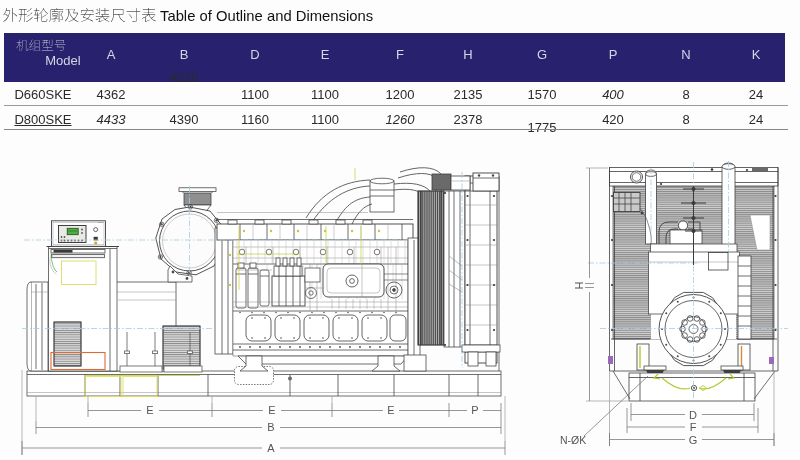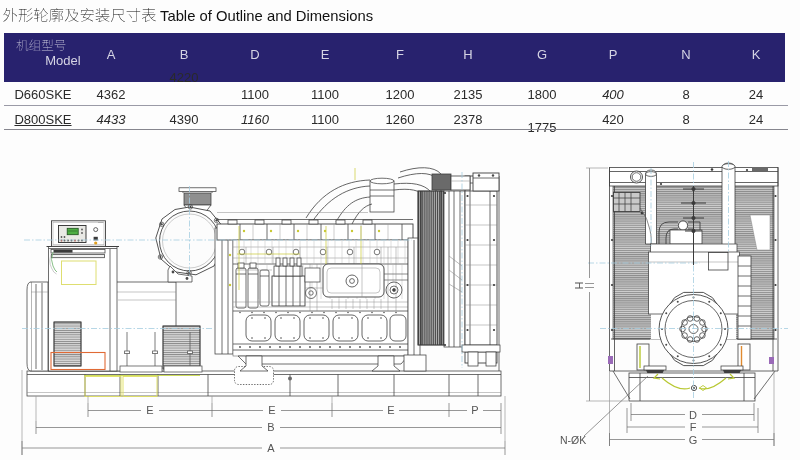--- a/index.html
+++ b/index.html
@@ -34,33 +34,33 @@
 <div class="hcell" style="left:664px;top:47px;">N</div>
 <div class="hcell" style="left:734px;top:47px;">K</div>
 
 <div class="vcell" style="left:13px;top:87px;">D660SKE</div>
 <div class="vcell" style="left:81px;top:87px;">4362</div>
 <div class="vcell" style="left:154px;top:70px;">4220</div>
 <div class="vcell" style="left:225px;top:87px;">1100</div>
 <div class="vcell" style="left:295px;top:87px;">1100</div>
 <div class="vcell" style="left:370px;top:87px;">1200</div>
 <div class="vcell" style="left:438px;top:87px;">2135</div>
-<div class="vcell" style="left:512px;top:87px;">1800</div>
+<div class="vcell" style="left:512px;top:87px;">1570</div>
 <div class="vcell" style="left:583px;top:87px;font-style:italic;">400</div>
 <div class="vcell" style="left:656px;top:87px;">8</div>
 <div class="vcell" style="left:726px;top:87px;">24</div>
 
 <div class="abs" style="left:4px;top:105px;width:784px;height:1px;background:#9a9aa6;"></div>
 
 <div class="vcell" style="left:13px;top:112px;text-decoration:underline;">D800SKE</div>
 <div class="vcell" style="left:81px;top:112px;font-style:italic;">4433</div>
 <div class="vcell" style="left:154px;top:112px;">4390</div>
-<div class="vcell" style="left:225px;top:112px;font-style:italic;">1160</div>
+<div class="vcell" style="left:225px;top:112px;">1160</div>
 <div class="vcell" style="left:295px;top:112px;">1100</div>
-<div class="vcell" style="left:370px;top:112px;">1260</div>
+<div class="vcell" style="left:370px;top:112px;font-style:italic;">1260</div>
 <div class="vcell" style="left:438px;top:112px;">2378</div>
 <div class="vcell" style="left:512px;top:112px;margin-top:8px;">1775</div>
 <div class="vcell" style="left:583px;top:112px;">420</div>
 <div class="vcell" style="left:656px;top:112px;">8</div>
 <div class="vcell" style="left:726px;top:112px;">24</div>
 
 <div class="abs" style="left:4px;top:129px;width:784px;height:1px;background:#86868e;"></div>
 
 <svg class="abs" style="left:0;top:0;" width="800" height="460" viewBox="0 0 800 460">
 <defs>

